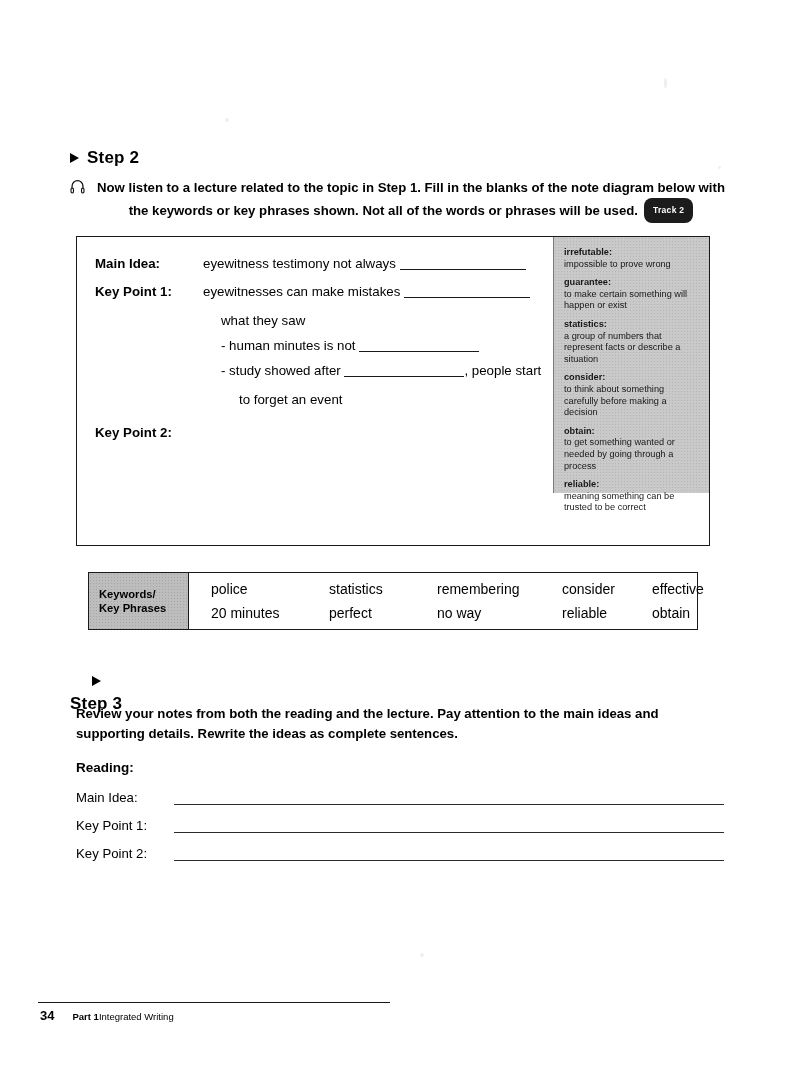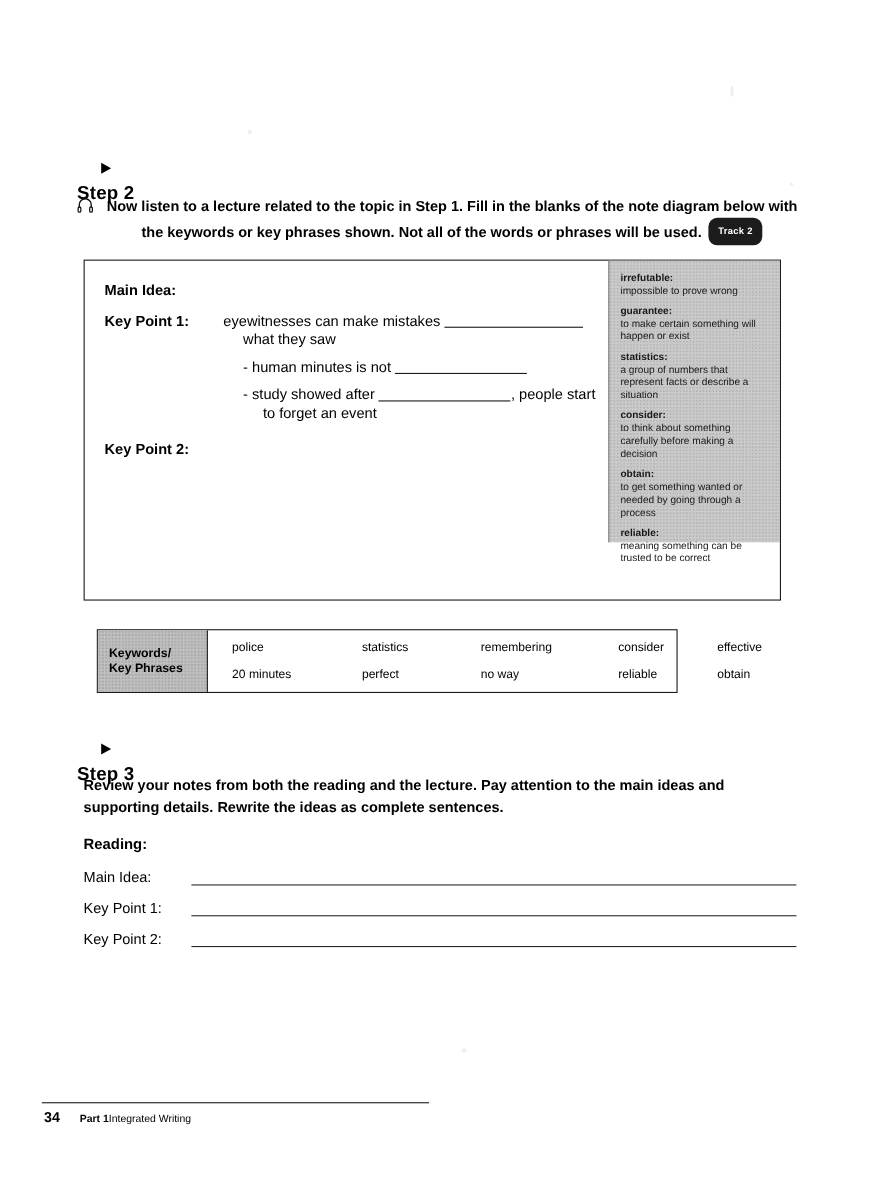--- a/index.html
+++ b/index.html
@@ -33,21 +33,21 @@
     font-weight: bold;
     letter-spacing: 0.2px;
   }
   .step-head .tri {
     width: 0; height: 0;
     border-left: 9px solid #000;
     border-top: 5.5px solid transparent;
     border-bottom: 5.5px solid transparent;
     display: inline-block;
   }
-  #step2-head { left: 70px; top: 148px; flex-direction: column; }
+  #step2-head { left: 70px; top: 148px; }
   #step3-head { left: 70px; top: 676px; flex-direction: column; }
 
   
   #step2-instr {
     position: absolute;
     left: 76px;
     top: 178px;
     width: 652px;
     font-size: 13.2px;
     font-weight: bold;
@@ -118,21 +118,21 @@
   }
   .b-long { width: 126px; }
   .b-mid  { width: 120px; }
   .b-short{ width: 112px; }
   .b-lead { width: 108px; }
   .sub {
     padding-left: 18px;
     margin-top: 8px;
   }
   .sub .dash { margin-right: 5px; }
-  .cont { padding-left: 18px; margin-top: 0; }
+  .cont { padding-left: 18px; margin-top: 12px; }
   .gap-lg { margin-top: 16px; }
   .gap-md { margin-top: 11px; }
 
   
   #glossary {
     position: absolute;
     right: 0px;
     top: 0px;
     width: 156px;
     height: 256px;
@@ -151,21 +151,21 @@
   }
   .gl-item { margin-bottom: 7px; }
   .gl-term { font-weight: bold; }
   .gl-def { }
 
   
   #keywords-box {
     position: absolute;
     left: 88px;
     top: 572px;
-    width: 528px;
+    width: 610px;
     height: 58px;
     border: 1.4px solid #1a1a1a;
     box-sizing: border-box;
     display: flex;
     background: #fff;
   }
   #kw-label {
     width: 100px;
     flex: 0 0 100px;
     background: #bdbdbd;
@@ -183,21 +183,21 @@
     line-height: 14px;
     box-sizing: border-box;
   }
   #kw-grid {
     flex: 1 1 auto;
     display: grid;
     grid-template-columns: 118px 108px 125px 90px 100px;
     grid-template-rows: 1fr 1fr;
     align-items: center;
     padding: 4px 0 4px 22px;
-    font-size: 11px;
+    font-size: 14px;
     box-sizing: border-box;
   }
 
   
   #step3-instr {
     position: absolute;
     left: 76px;
     top: 704px;
     width: 640px;
     font-size: 13.2px;
@@ -285,20 +285,24 @@
       <span>Now listen to a lecture related to the topic in Step 1. Fill in the blanks of the note diagram below with the keywords or key phrases shown. Not all of the words or phrases will be used.</span><span class="track-badge">Track 2</span>
     </span>
   </div>
 
   <div id="note-box">
 
     <div class="notes">
 
       <div class="note-row">
         <div class="note-label">Main Idea:</div>
+        <div class="note-body">
+          <span>eyewitness testimony not always</span>
+          <span class="blank b-long"></span>
+        </div>
       </div>
 
       <div class="note-row gap-md">
         <div class="note-label">Key Point 1:</div>
         <div class="note-body">
           <span>eyewitnesses can make mistakes</span>
           <span class="blank b-long"></span>
           <div class="cont">what they saw</div>
 
           <div class="sub">

